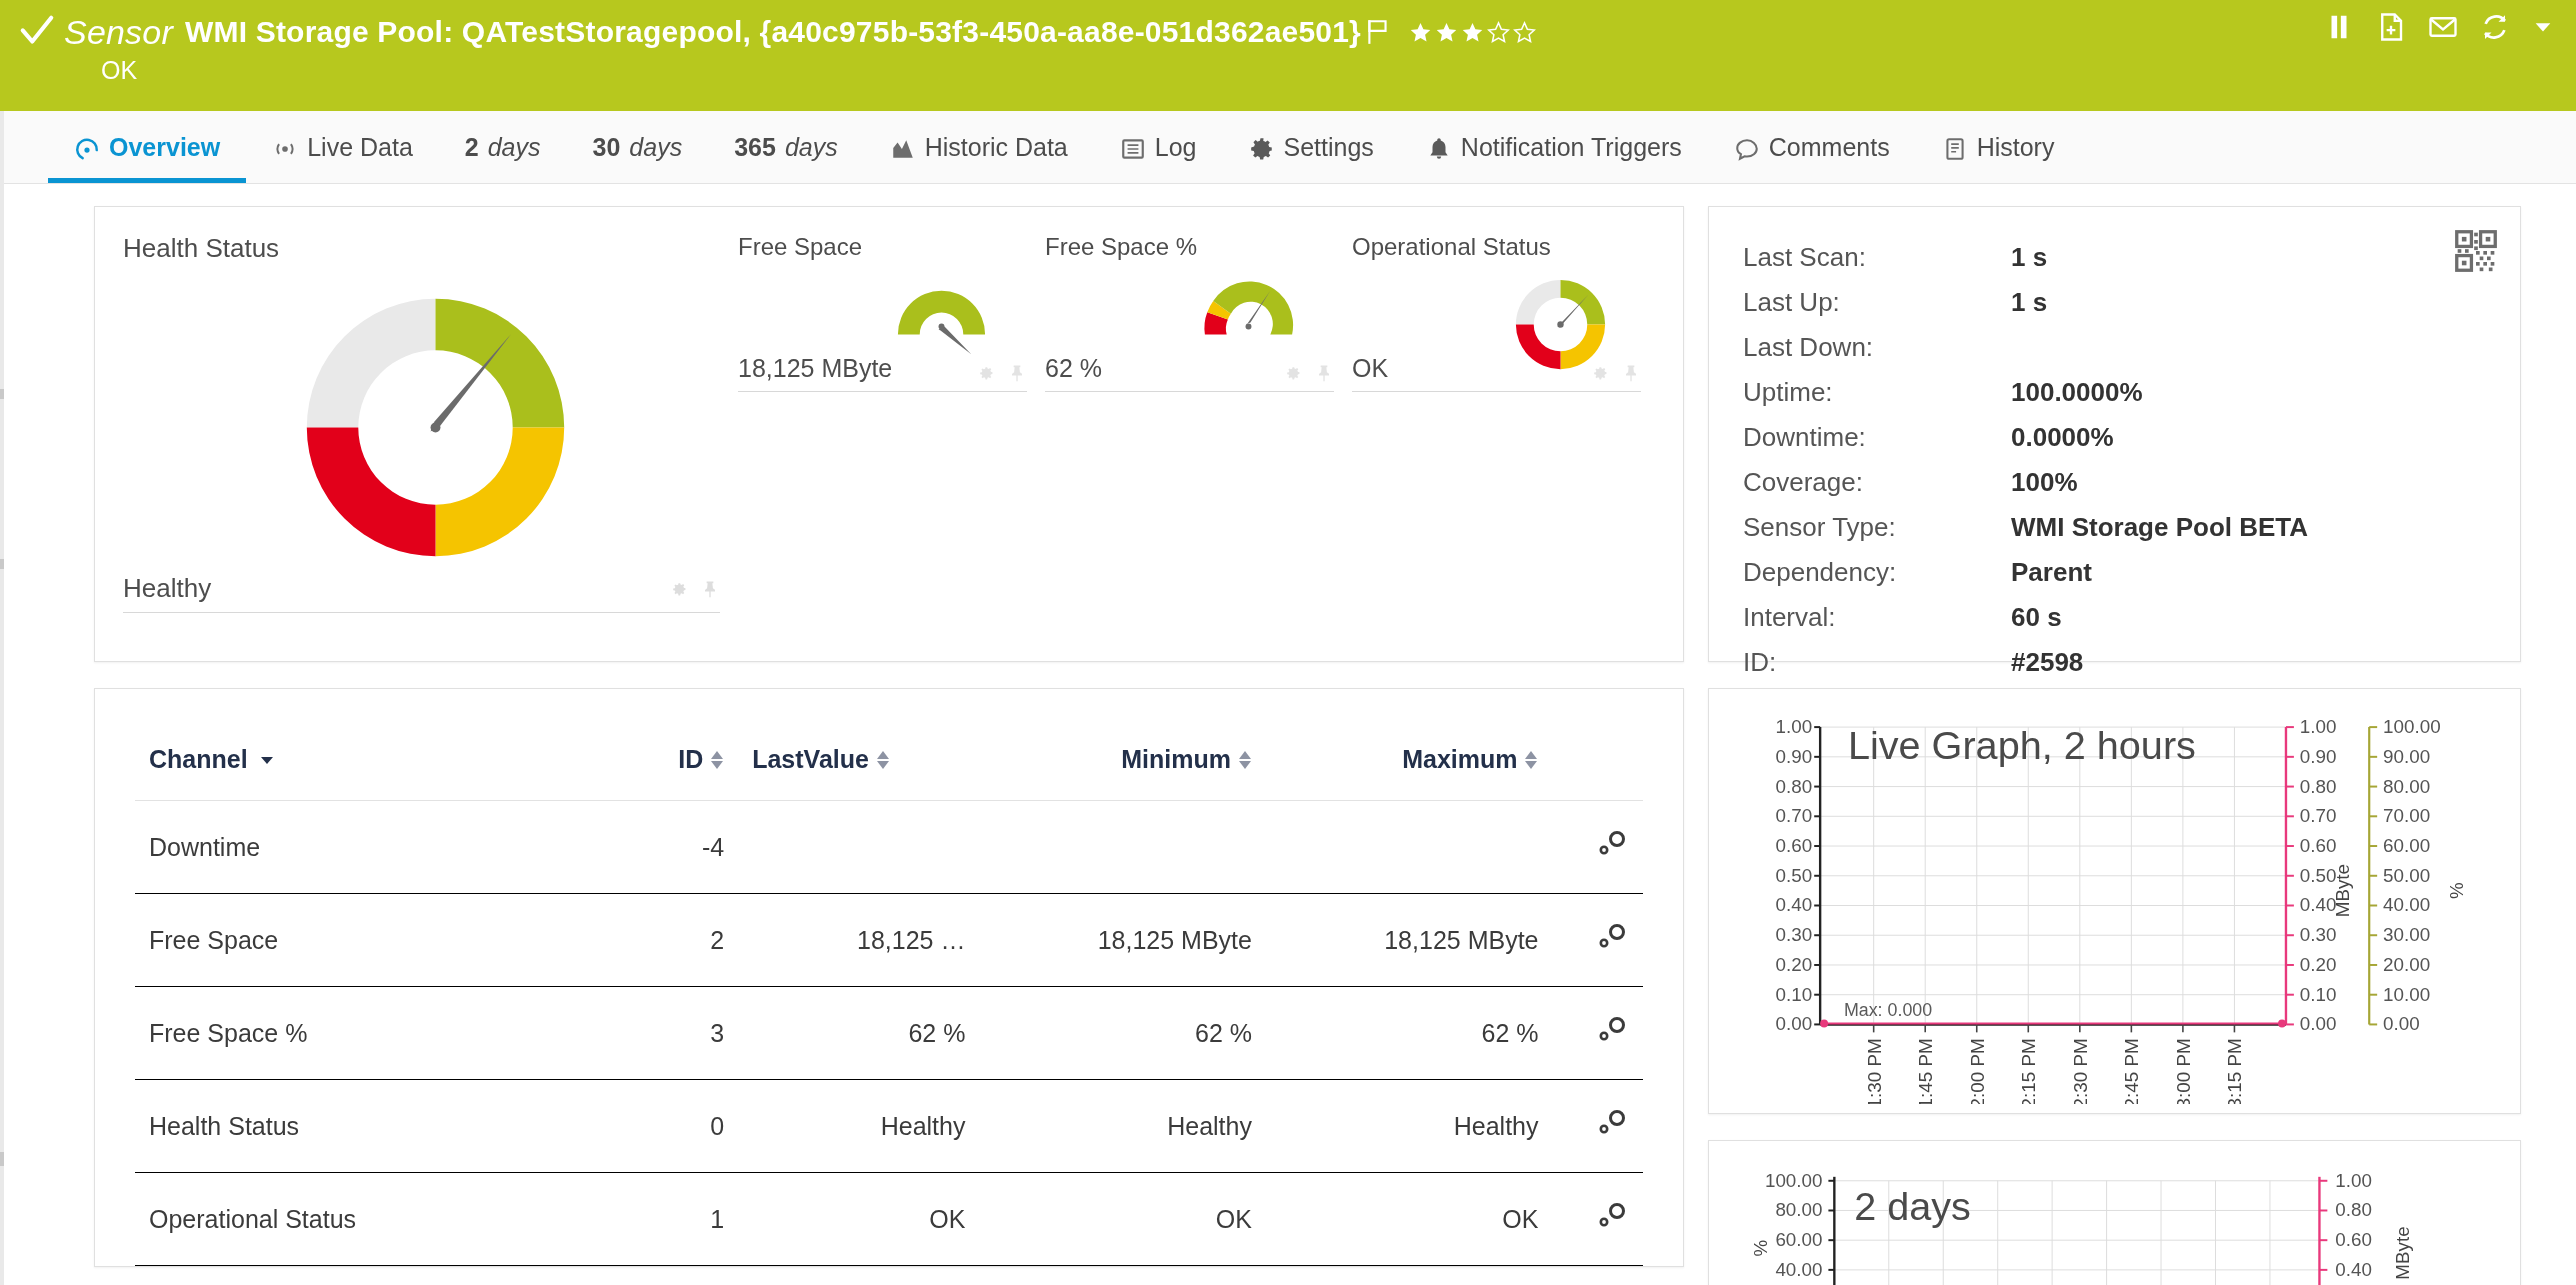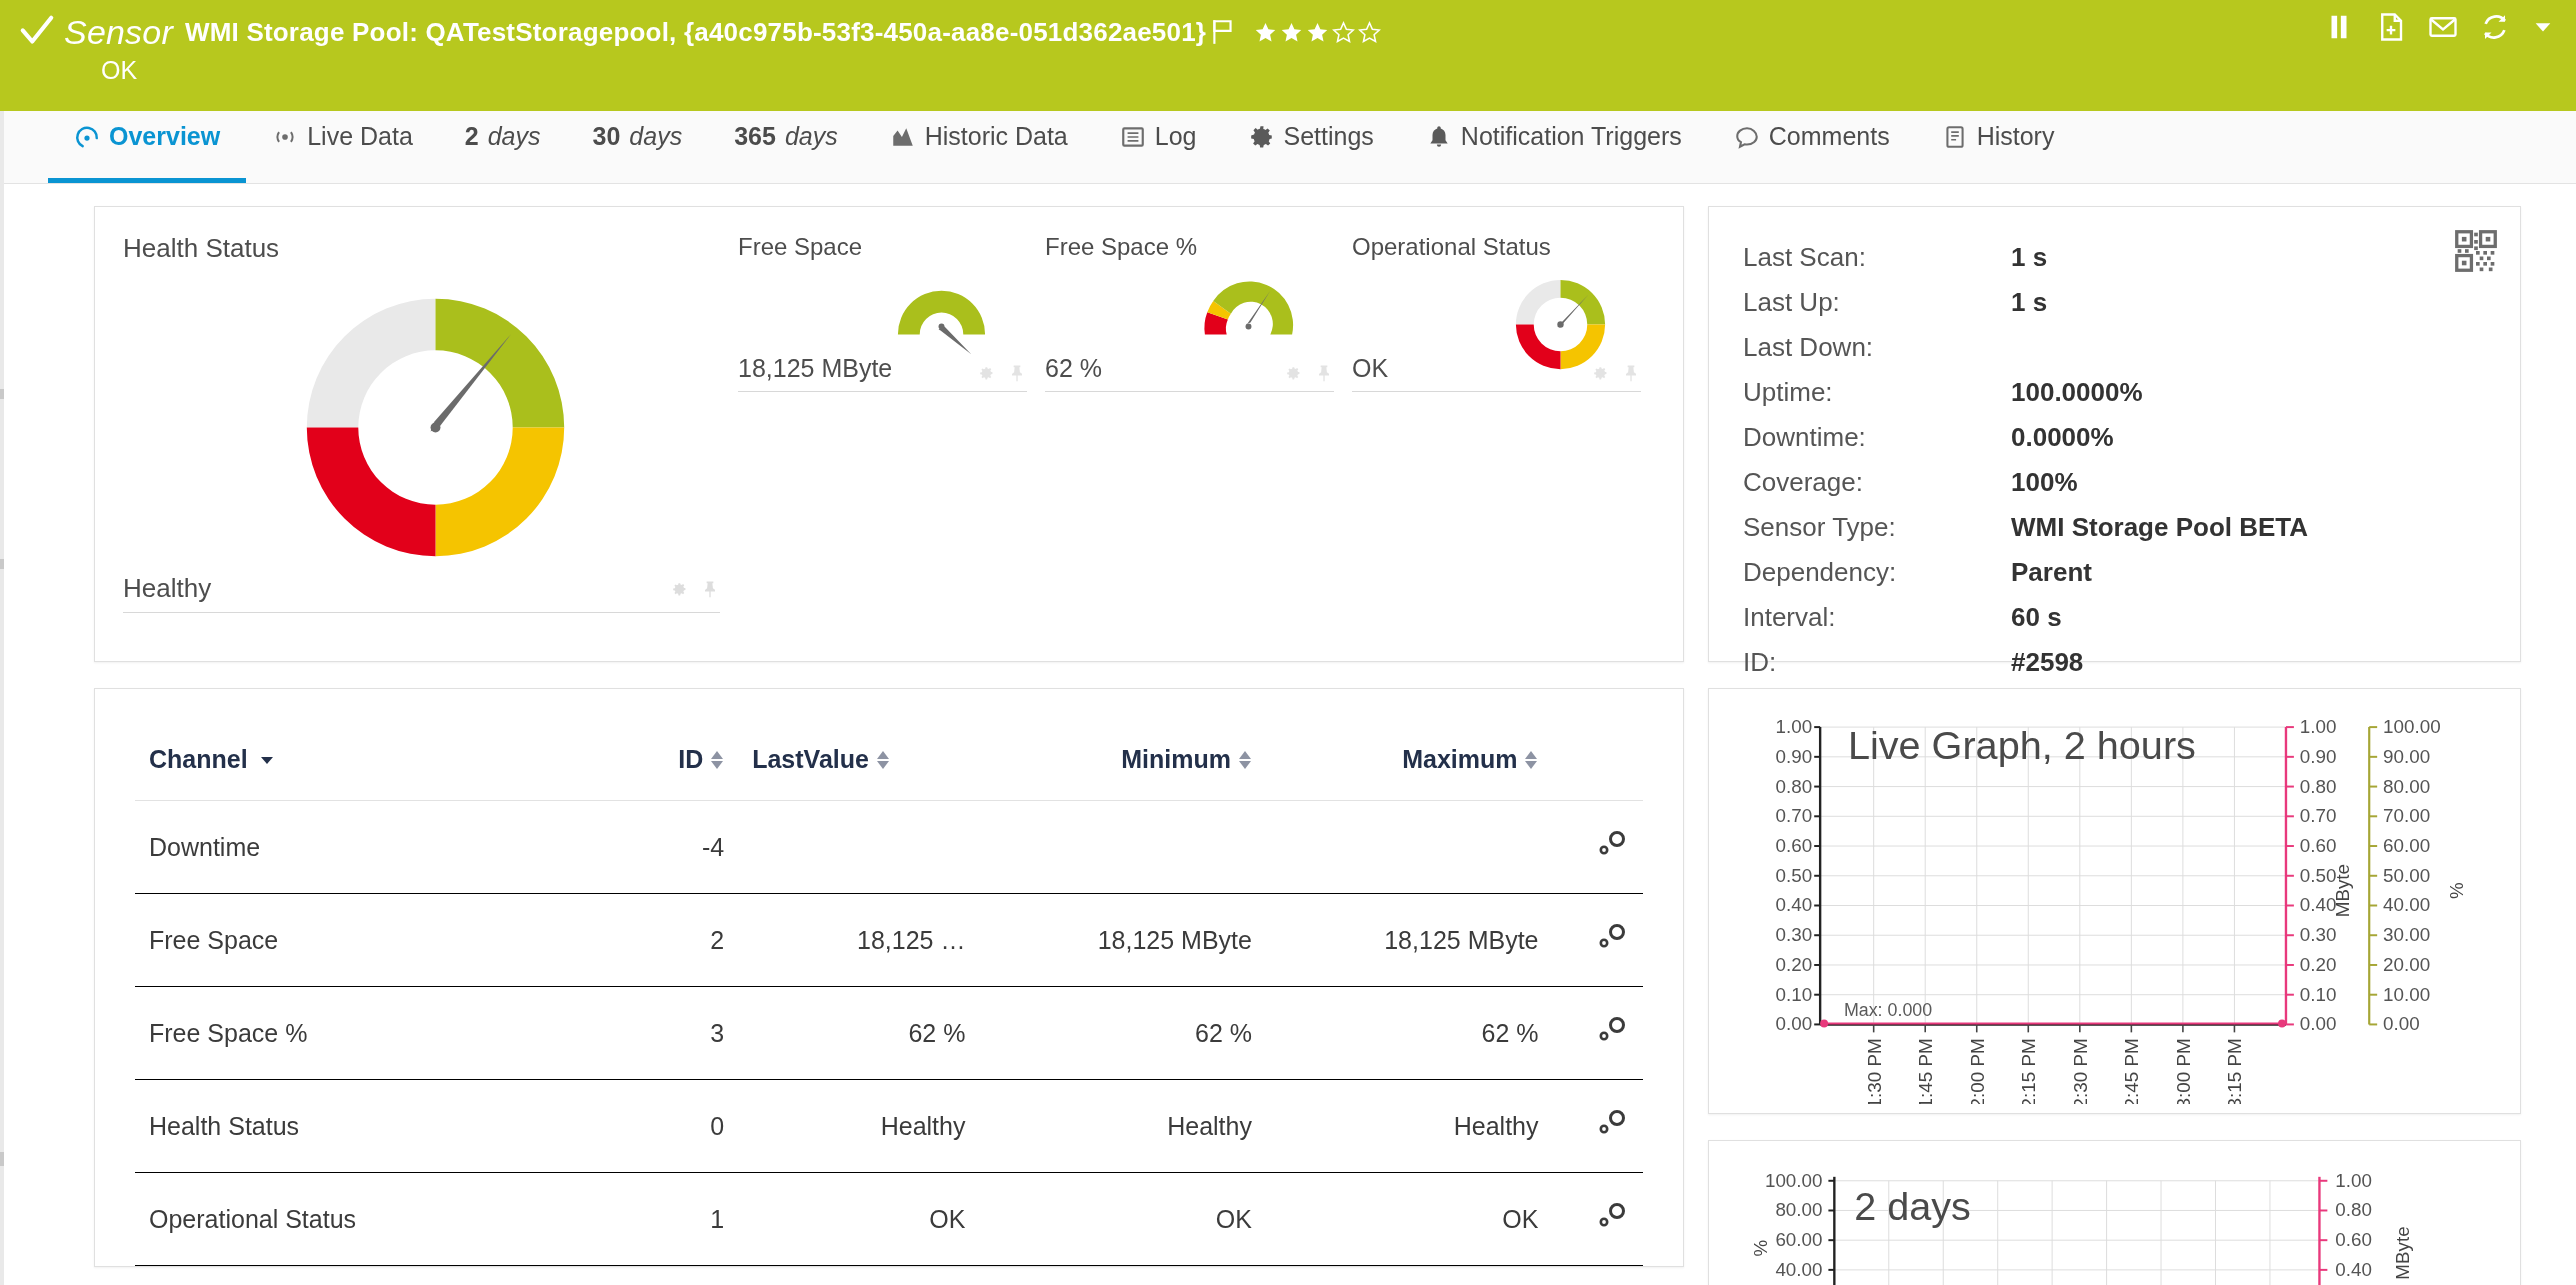--- a/index.html
+++ b/index.html
@@ -19,21 +19,21 @@
     color: #ffffff;
     padding: 6px 26px 0 18px;
   }
   .hdr-line1 { display:flex; align-items:center; height:52px; }
   .check-icon { width:38px; height:38px; flex:0 0 auto; margin-right:8px; }
   .hdr-kind {
     font-style: italic; font-weight: 400; font-size: 34px;
     letter-spacing: 0.2px; margin-right: 12px; white-space: nowrap;
   }
   .hdr-title {
-    font-weight: 700; font-size: 26px; letter-spacing: 0.2px;
+    font-weight: 700; font-size: 30px; letter-spacing: 0.2px;
     white-space: nowrap;
   }
   .flag-icon { width:26px; height:28px; margin-left:4px; flex:0 0 auto; }
   .stars { margin-left:18px; display:flex; gap:3px; align-items:center; }
   .star { width:23px; height:23px; }
   .hdr-status {
     font-size: 25px; color:#ffffff; margin-left: 83px; margin-top: -2px;
   }
   .hdr-actions {
     position:absolute; top:12px; right:22px;
@@ -45,21 +45,21 @@
   
   .tabbar {
     position: relative;
     height: 73px;
     background:#fafafa;
     border-bottom: 1px solid #e3e3e3;
     display:flex; align-items:flex-end;
     padding-left: 48px;
   }
   .tab {
-    display:flex; align-items:center; gap:9px;
+    display:flex; align-items:flex-end; gap:9px;
     height:100%; padding: 0 26px 16px 26px;
     font-size: 25px; color:#4c4c4c; cursor:pointer;
     border-bottom: 5px solid transparent;
     white-space:nowrap;
   }
   .tab.active { color:#0a94d2; border-bottom-color:#0a94d2; font-weight:600; }
   .tab .ticon { width:26px; height:26px; flex:0 0 auto; display:flex; }
   .tab .num { font-weight:700; }
   .tab .unit { font-weight:400;font-style:italic; }
 

